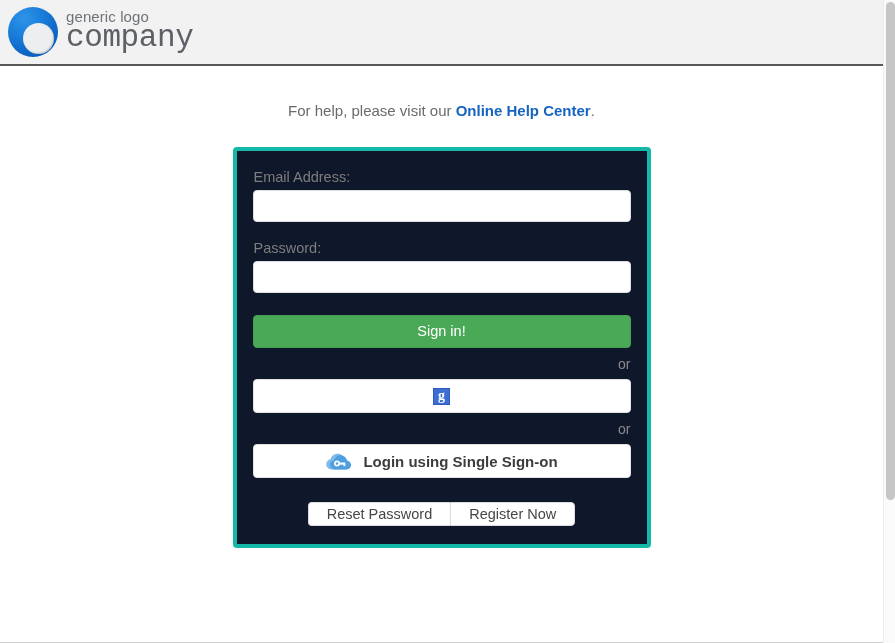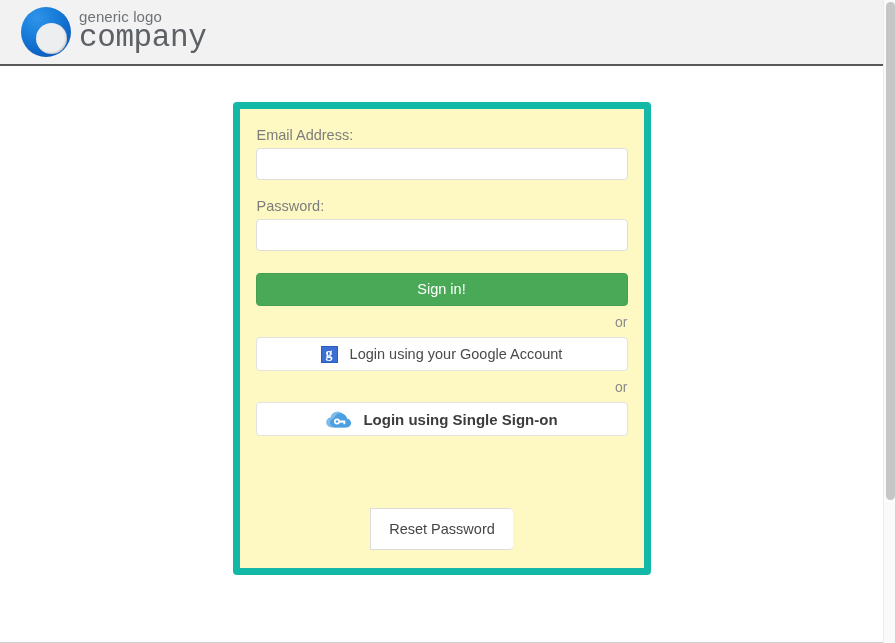--- a/index.html
+++ b/index.html
@@ -29,21 +29,21 @@
   }
 
   
   .site-header {
     height: 66px;
     background: #f2f2f2;
     border-bottom: 2px solid #58585a;
     box-sizing: border-box;
     display: flex;
     align-items: center;
-    padding-left: 19px;
+    padding-left: 6px;
   }
   .brand {
     display: flex;
     align-items: center;
     gap: 8px;
   }
   .brand-mark {
     width: 52px;
     height: 52px;
     position: relative;
@@ -108,23 +108,23 @@
   .page-subtitle a {
     color: #1565c0;
     font-weight: bold;
     text-decoration: none;
   }
 
   
   .login-panel {
     width: 418px;
     margin: 0 auto;
-    border: 7px solid #14b8a6;
+    border: 4px solid #14b8a6;
     border-radius: 4px;
-    background: #fef9c3;
+    background: #0f172a;
     padding: 15px 16px 18px 16px;
     box-sizing: border-box;
     text-align: left;
   }
   .field-label {
     font-size: 14.5px;
     color: #7d7d7d;
     display: block;
     margin: 3px 0 5px 1px;
   }
@@ -209,29 +209,28 @@
 
   .cloud-mark { flex: 0 0 auto; display: block; }
 
   
   .btn-group {
     display: flex;
     justify-content: center;
     margin-top: 24px;
   }
   .btn-group button {
-    height: 42px;
+    height: 24px;
     padding: 0 18px;
     background: #ffffff;
     border: 1px solid #dcdcdc;
     font-family: "Liberation Sans", sans-serif;
     font-size: 14.5px;
     color: #464646;
     cursor: pointer;
-    margin-top: 48px;
   }
   .btn-group button:first-child {
     border-radius: 4px 0 0 4px;
     border-right: none;
   }
   .btn-group button:last-child {
     border-radius: 0 4px 4px 0;
   }
 
   
@@ -269,58 +268,61 @@
       <div class="brand-text">
         <span class="brand-top">generic logo</span>
         <span class="brand-bottom">company</span>
       </div>
     </div>
   </div>
 
   <div class="content">
 
 
+    <p class="page-subtitle">
+      <span>For help, please visit our </span><a href="#">Online Help Center</a><span>.</span>
+    </p>
 
     <div class="login-panel">
 
       <div class="field-group">
         <label class="field-label">Email Address:</label>
         <input class="text-input" type="text" placeholder="" style="">
       </div>
 
       <div class="field-group">
         <label class="field-label">Password:</label>
         <input class="text-input" type="password" placeholder="" style="">
       </div>
 
       <button class="btn-signin">Sign in!</button>
 
       <div class="or-sep">or</div>
 
       <button class="btn-alt">
         <span class="google-mark">g</span>
-        <span>Login using your Google Account</span>
       </button>
 
       <div class="or-sep">or</div>
 
       <button class="btn-alt sso-btn">
         <svg class="cloud-mark" width="26" height="19" viewBox="0 0 26 19">
           <path d="M6.6 17.4c-3.0 0-5.4-2.3-5.4-5.1 0-2.5 1.9-4.6 4.4-5.0C6.3 4.0 9.1 1.8 12.5 1.8c3.7 0 6.8 2.6 7.3 6.0 2.6 0.2 4.6 2.3 4.6 4.8 0 2.7-2.3 4.8-5.1 4.8z" fill="#7cbbea"></path>
           <path d="M10.0 17.4c-2.7 0-4.9-2.1-4.9-4.6 0-2.3 1.7-4.2 4.0-4.5 0.6-2.9 3.2-5.0 6.3-5.0 3.4 0 6.2 2.4 6.6 5.5 2.3 0.2 4.1 2.1 4.1 4.4 0 2.4-2.1 4.3-4.6 4.3z" fill="#4d9fe0"></path>
           <circle cx="12.0" cy="11.6" r="3.0" fill="#ffffff"></circle>
           <circle cx="12.0" cy="11.6" r="1.25" fill="#4d9fe0"></circle>
           <rect x="14.3" y="10.5" width="6.0" height="2.2" fill="#ffffff"></rect>
           <rect x="18.4" y="12.3" width="1.9" height="1.9" fill="#ffffff"></rect>
         </svg>
         <span>Login using Single Sign-on</span>
       </button>
 
       <div class="btn-group">
         <button>Reset Password</button>
+        <button>Register Now</button>
       </div>
 
     </div>
   </div>
 </div>
 
 <div class="scrollbar">
   <div class="thumb"></div>
 </div>
 

